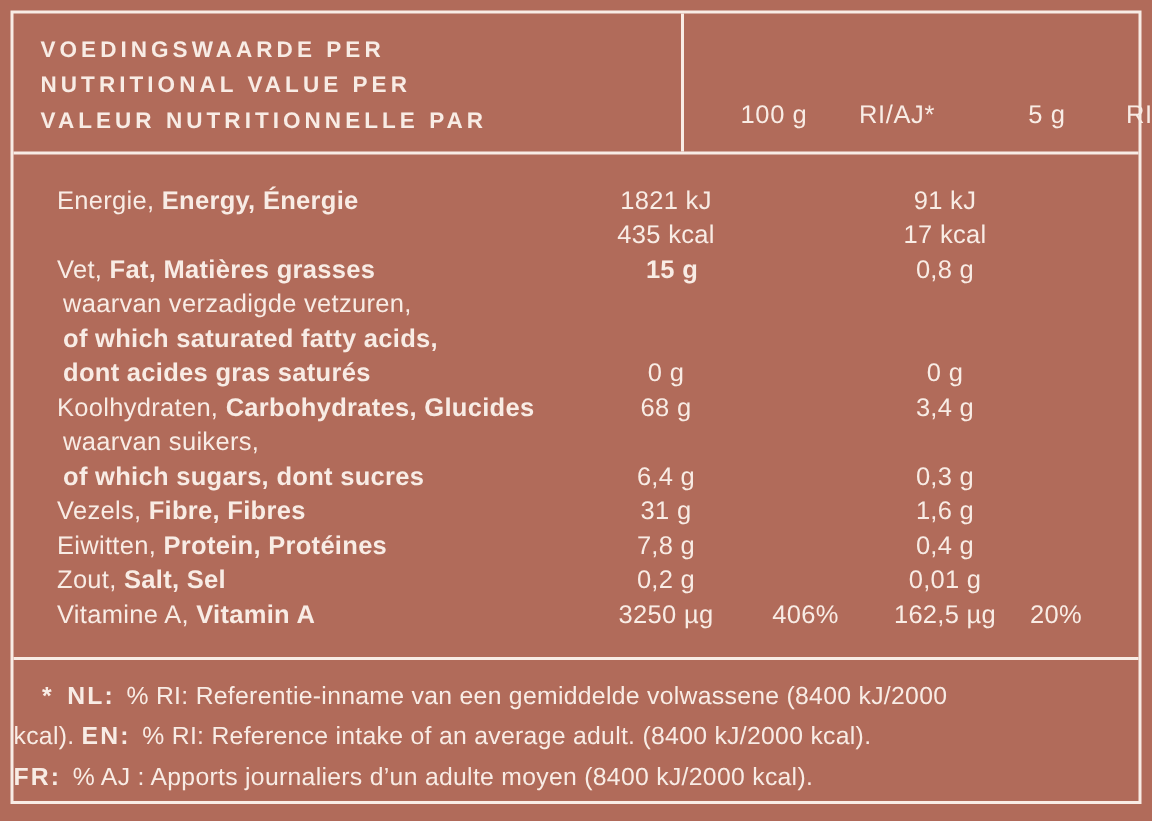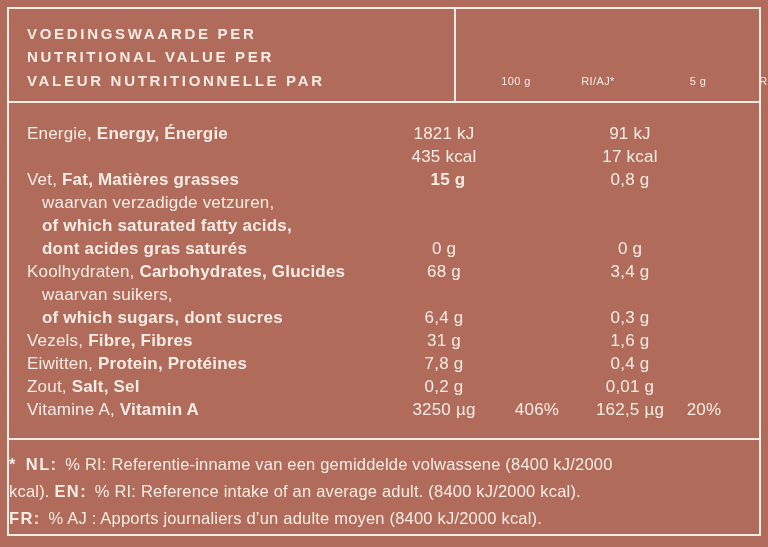--- a/index.html
+++ b/index.html
@@ -39,59 +39,59 @@
     white-space: nowrap;
   }
   .cols-pane {
     flex: 1;
     position: relative;
   }
   .col-h {
     position: absolute;
     bottom: 14px;
     transform: translateX(-50%);
-    font-size: 11px;
+    font-size: 17px;
     letter-spacing: 0.4px;
     white-space: nowrap;
   }
   
   .rows {
     position: relative;
     height: 335px;
     padding-top: 19px;
   }
   .row {
     position: relative;
     height: 23px;
     line-height: 23px;
     font-size: 17px;
     letter-spacing: 0.2px;
     white-space: nowrap;
   }
-  .lab { display: inline-block; padding-left: 18px; }
+  .lab { display: inline-block; padding-left: 29px; }
   .lab.indent { padding-left: 33px; }
   .b { font-weight: 700; }
   .val {
     position: absolute;
     top: 0;
     transform: translateX(-50%);
     white-space: nowrap;
   }
   
   .footnote {
     border-top: 2px solid var(--ink);
     padding-top: 11px;
     font-size: 16.5px;
     letter-spacing: 0.2px;
   }
   .fn-line {
     line-height: 27px;
     white-space: nowrap;
   }
-  .fn-line.first { }
+  .fn-line.first { padding-left: 19px; }
   .fn-b { letter-spacing: 1.4px; margin-right: 3px; }
 </style>
 </head>
 <body>
 
 <div class="frame">
 
   <div class="header">
     <div class="title-pane">
       <div class="title-line">VOEDINGSWAARDE PER</div>

